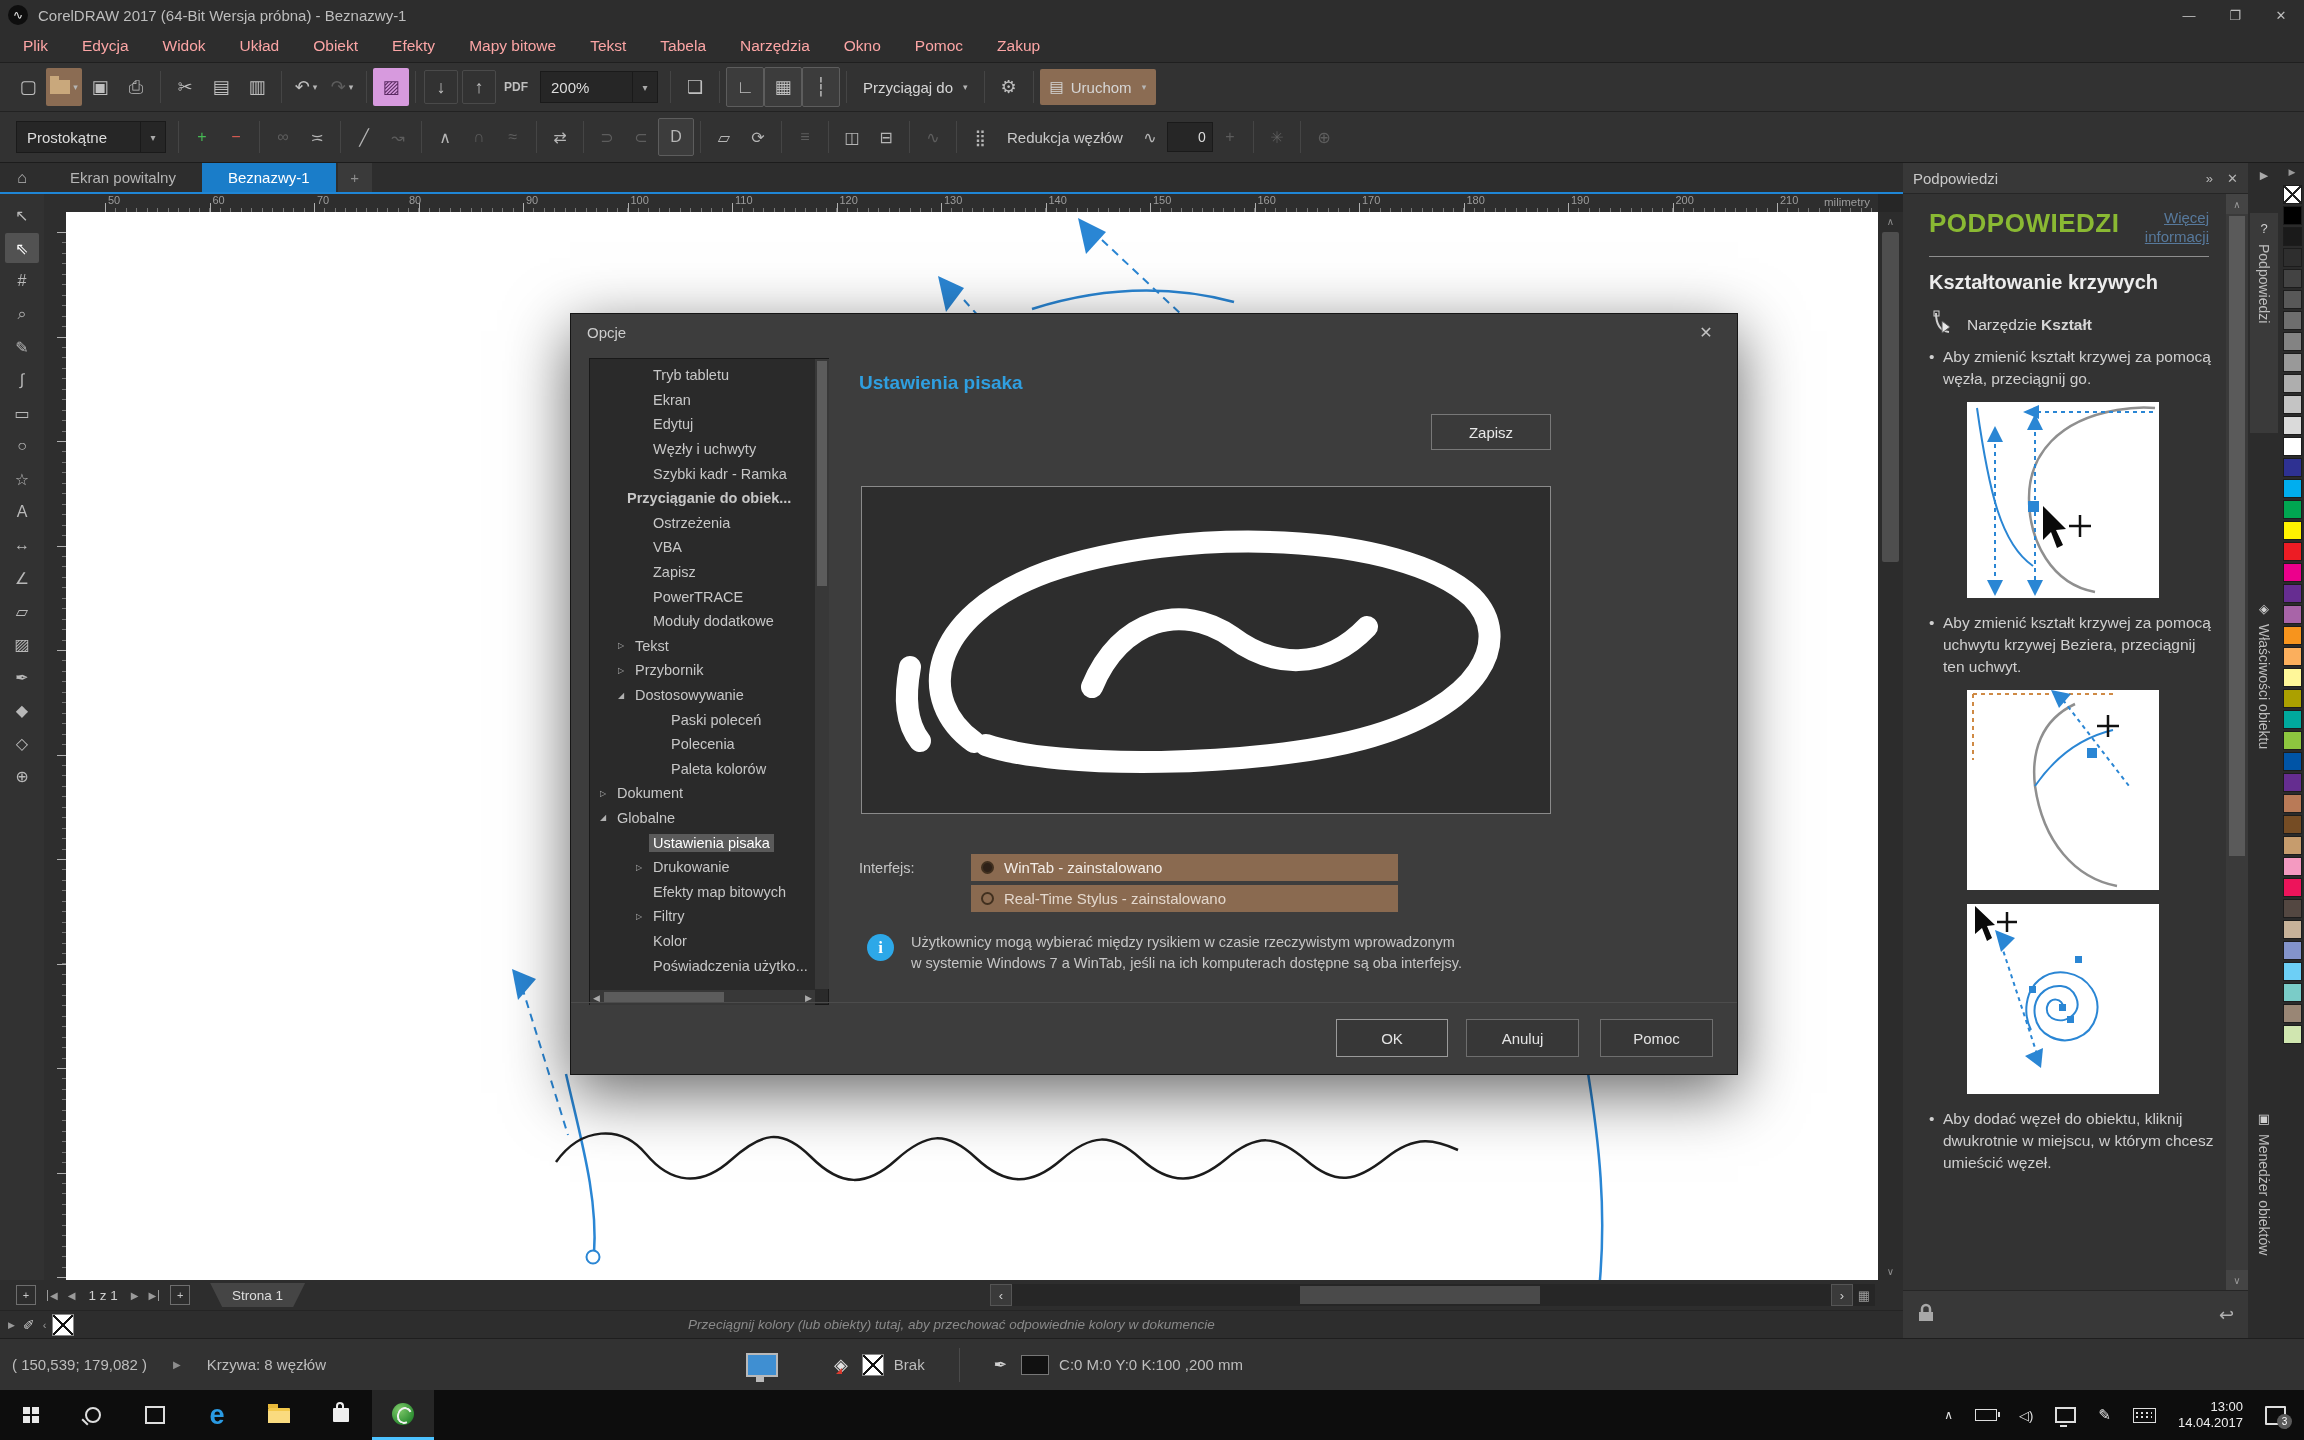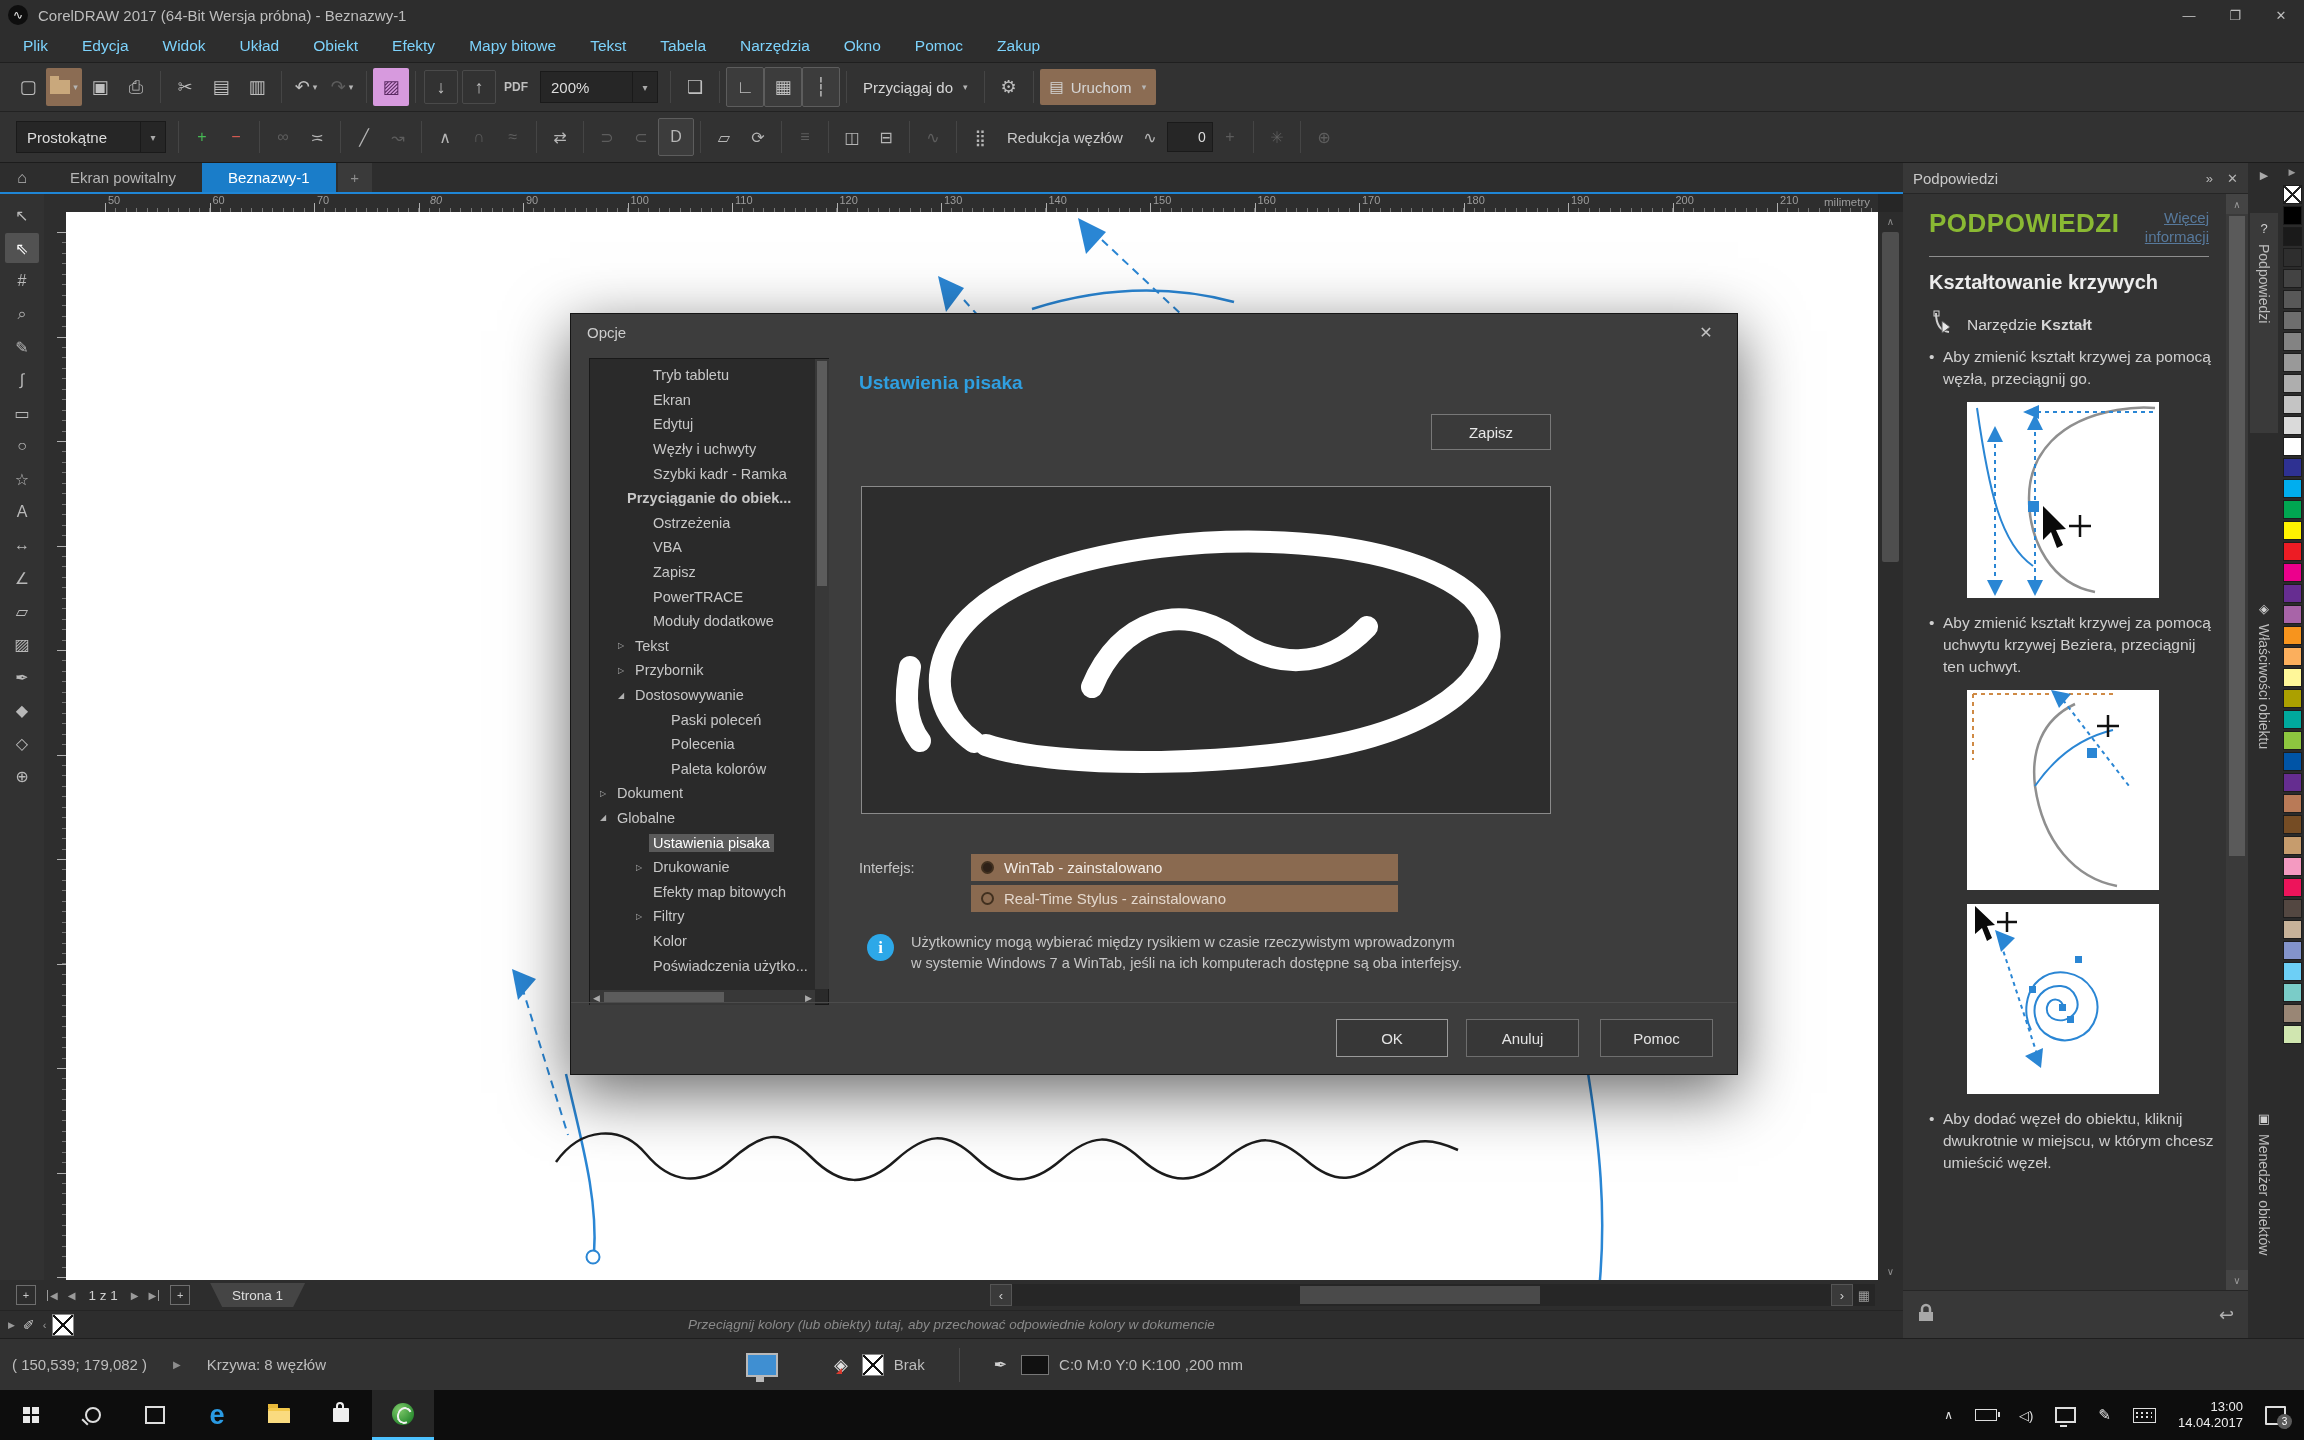--- a/index.html
+++ b/index.html
@@ -10,21 +10,21 @@
   
   #titlebar{left:0;top:0;width:2304px;height:30px;background:#2d2d2d;display:flex;align-items:center;}
   #titlebar .logo{width:20px;height:20px;border-radius:50%;background:#0e0e0e;margin:0 10px 0 8px;
       display:flex;align-items:center;justify-content:center;color:#e8e8e8;font-size:12px;}
   #titlebar .wtitle{font-size:15px;color:#bdbdbd;}
   .wctrl{margin-left:auto;display:flex;height:30px;}
   .wctrl span{width:46px;display:flex;align-items:center;justify-content:center;color:#bdbdbd;font-size:13px;}
 
   
   #menubar{left:0;top:30px;width:2304px;height:32px;background:#2d2d2d;display:flex;align-items:center;padding-left:6px;}
-  .mitem{padding:0 17px;font-size:15.5px;color:#7dd3fc;}
+  .mitem{padding:0 17px;font-size:15.5px;color:#fca5a5;}
 
   
   #toolbar{left:0;top:62px;width:2304px;height:50px;background:#323232;border-top:1px solid #1f1f1f;
       border-bottom:1px solid #222;display:flex;align-items:center;padding-left:10px;box-sizing:border-box;}
   #propbar{left:0;top:112px;width:2304px;height:51px;background:#323232;border-bottom:1px solid #1c1c1c;
       display:flex;align-items:center;padding-left:10px;box-sizing:border-box;}
   .ticon,.picon{min-width:36px;height:38px;display:flex;align-items:center;justify-content:center;
       color:#bfbfbf;font-size:18px;border-radius:2px;position:relative;}
   .picon{min-width:34px;height:36px;font-size:16px;color:#b5b5b5;}
   .dim{color:#5d5d5d !important;}
@@ -456,21 +456,21 @@
     <span class="tool">◆</span>
     <span class="tool">◇</span>
     <span class="tool">⊕</span>
   </div>
 <div id="rcorner" class="abs"></div>
 <div id="hruler" class="abs">
   <span class="runit">milimetry</span>
 <span class="rnum" style="left: 39px;">50</span>
     <span class="rnum" style="left: 143.5px;">60</span>
     <span class="rnum" style="left: 248px;">70</span>
-    <span class="rnum" style="left: 361px; font-style: italic;">80</span>
+    <span class="rnum" style="left: 340px;">80</span>
     <span class="rnum" style="left: 457px;">90</span>
     <span class="rnum" style="left: 561.5px;">100</span>
     <span class="rnum" style="left: 666px;">110</span>
     <span class="rnum" style="left: 770.5px;">120</span>
     <span class="rnum" style="left: 875px;">130</span>
     <span class="rnum" style="left: 979.5px;">140</span>
     <span class="rnum" style="left: 1084px;">150</span>
     <span class="rnum" style="left: 1188.5px;">160</span>
     <span class="rnum" style="left: 1293px;">170</span>
     <span class="rnum" style="left: 1397.5px;">180</span>

